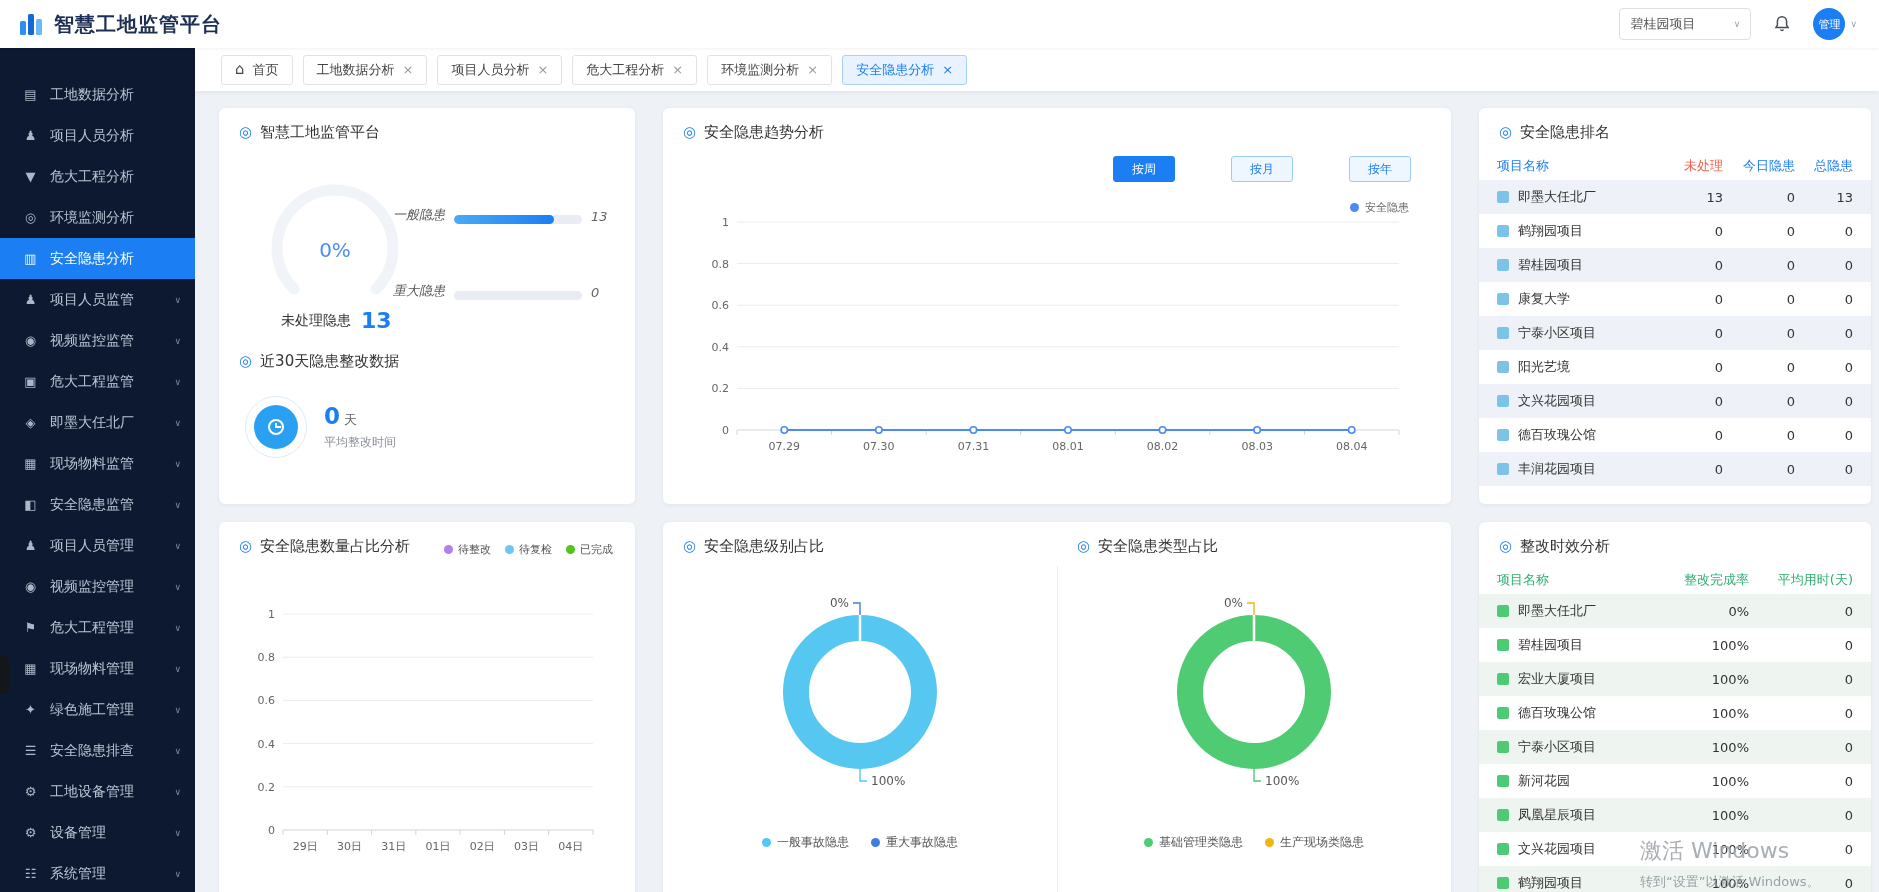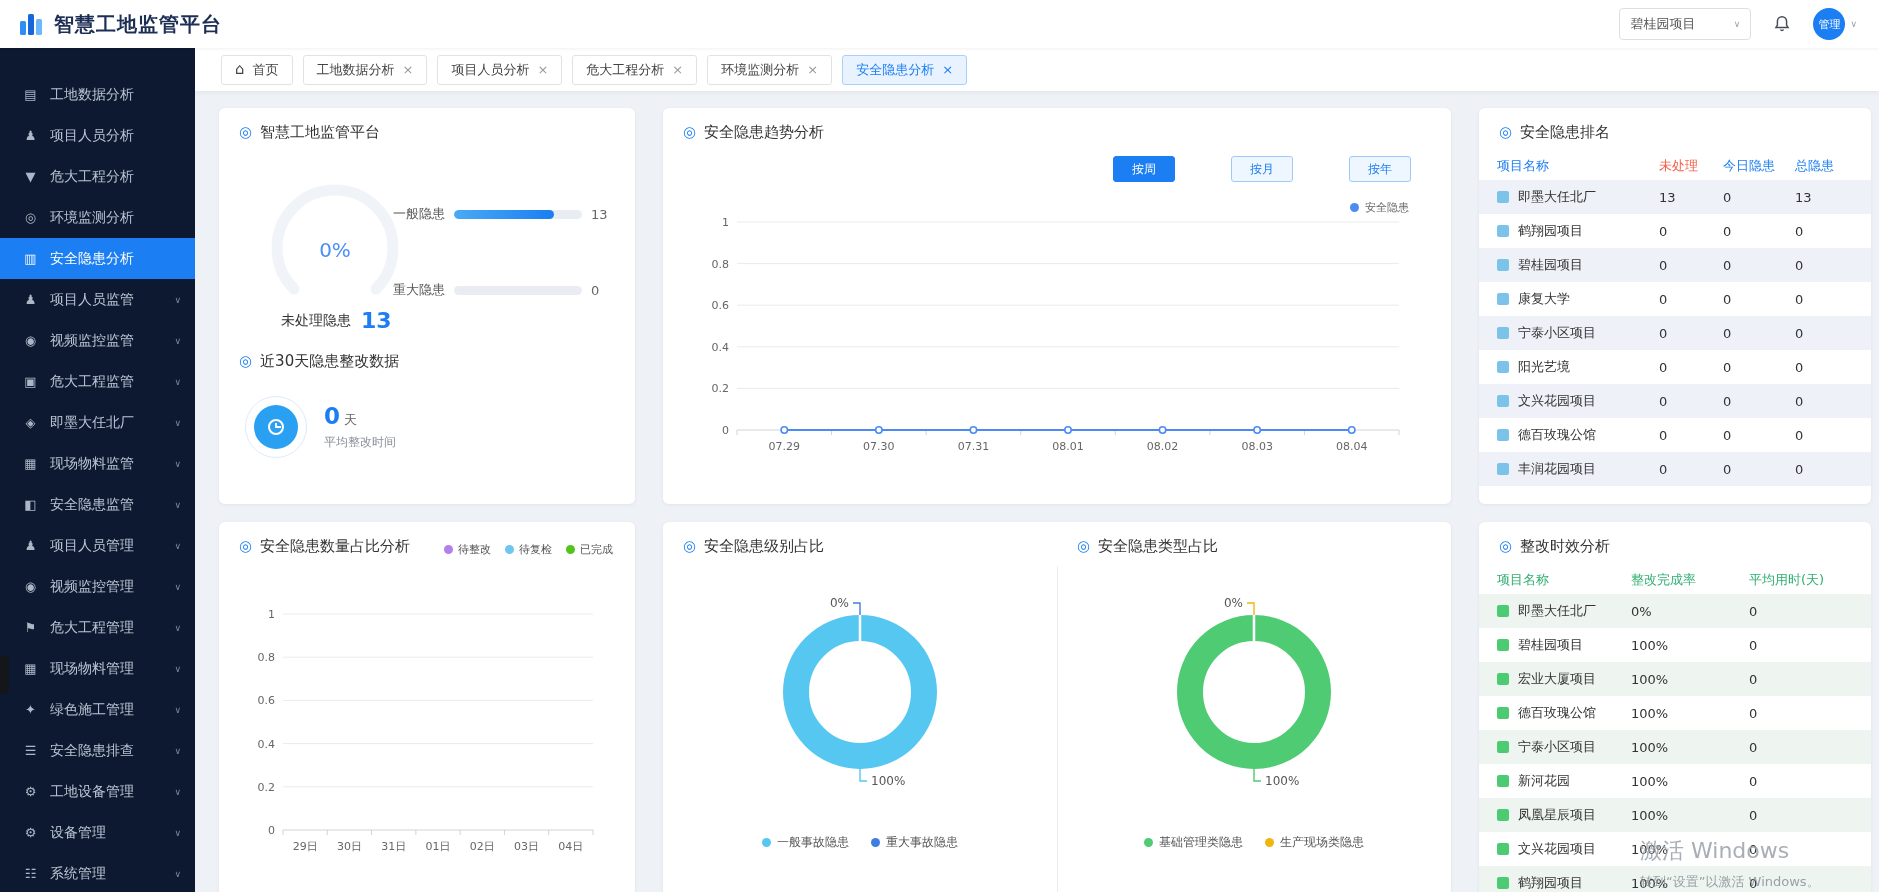--- a/index.html
+++ b/index.html
@@ -45,21 +45,21 @@
   .grid { display:grid; grid-template-columns:416px 788px 1fr; grid-template-rows:396px 430px; gap:18px 28px; }
   .card { background:#fff; border-radius:6px; box-shadow:0 1px 4px rgba(16,36,66,.06); position:relative; overflow:hidden; }
   .card-title { display:flex; align-items:center; gap:8px; padding:15px 20px 0; font-size:15px; color:#333; font-weight:500; }
   .ico-ring { color:#1b7ef2; font-size:15px; line-height:1; }
 
   
   .gauge-zone { position:absolute; left:36px; top:62px; width:160px; height:160px; }
   .gauge-val { position:absolute; inset:0; display:flex; align-items:center; justify-content:center;
     font-size:20px; color:#4a8ef8; }
   #stat-bars { position:absolute; top:96px; right:22px; width:224px; }
-  .bar-row { display:flex; align-items:center; gap:9px; height:20px; margin-bottom:56px; font-size:13px; color:#555; }
+  .bar-row { display:flex; align-items:flex-end; gap:9px; height:20px; margin-bottom:56px; font-size:13px; color:#555;font-style:italic; }
   .bar-label { width:56px; text-align:right; white-space:nowrap; }
   .bar-track { flex:1; height:9px; background:#e9edf3; border-radius:5px; overflow:hidden; }
   .bar-fill { display:block; height:100%; border-radius:5px; background:linear-gradient(90deg,#49aaf5,#1b7ef2); }
   .bar-val { width:22px; color:#666; }
   .unhandled { position:absolute; top:200px; left:62px; display:flex; align-items:center; gap:10px;
     font-size:14px; color:#333; }
   .unhandled-num { font-size:22px; font-weight:bold; color:#1b7ef2; }
   .card-title.sub { position:absolute; top:244px; left:0; padding:0 20px; }
   .stat30 { position:absolute; top:288px; left:26px; right:16px; display:flex; }
   .stat { flex:1; display:flex; align-items:center; gap:17px; }
@@ -87,21 +87,21 @@
 
   
   .t-head { display:flex; align-items:center; padding:0 18px; margin-top:12px; height:24px; font-size:13px; }
   .t-head .hc-name { flex:1; }
   .t-rows { margin-top:2px; }
   .t-row { display:flex; align-items:center; height:34px; padding:0 18px; font-size:13px; color:#333; }
   .card-rank .t-row:nth-child(odd) { background:#eef1f7; }
   .card-time .t-row:nth-child(odd) { background:#eef5f0; }
   .name-cell { flex:1; display:flex; align-items:center; gap:9px; min-width:0; white-space:nowrap; overflow:hidden; }
   .sq { width:12px; height:12px; border-radius:2px; flex:none; }
-  .num-cell { text-align:left; }
+  .num-cell { text-align:right; }
 
   
   .ratio-legend { position:absolute; top:20px; right:22px; display:flex; gap:14px; font-size:11px; color:#555; align-items:center; }
   .ratio-legend .leg { display:flex; align-items:center; gap:5px; }
   #chart-ratio { position:absolute; left:12px; right:16px; top:78px; height:264px; }
 
   
   .half { position:absolute; top:0; bottom:0; width:50%; }
   .half.right { left:50%; }
   .vdiv { position:absolute; left:50%; top:44px; bottom:18px; width:1px; background:#ececec; }

